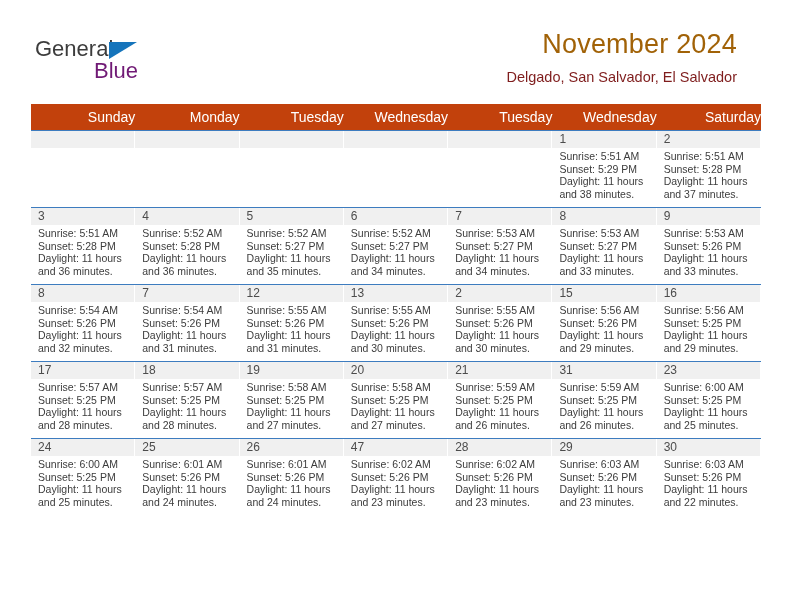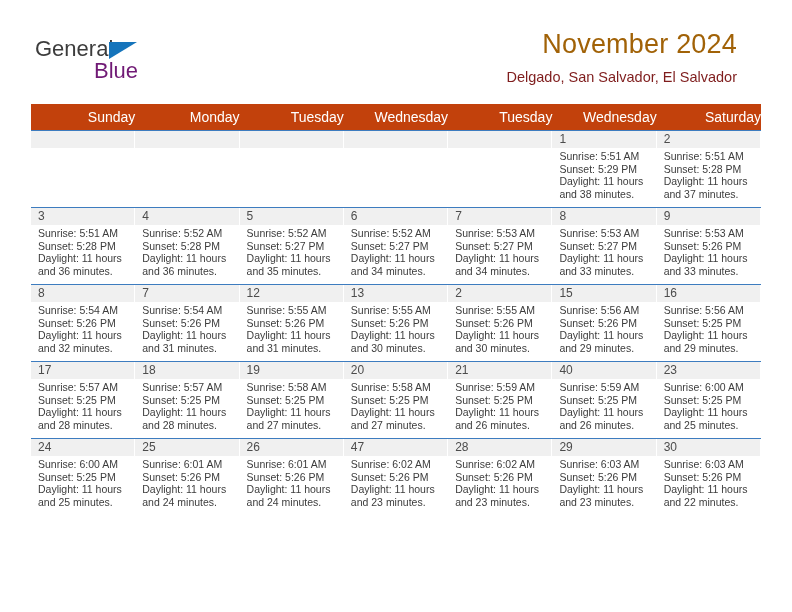--- a/index.html
+++ b/index.html
@@ -434,21 +434,21 @@
               <div class="day-lines">
                 <div>Sunrise: 5:59 AM</div>
                 <div>Sunset: 5:25 PM</div>
                 <div>Daylight: 11 hours</div>
                 <div>and 26 minutes.</div>
               </div>
             </div>
           </td>
           <td>
             <div class="cell-inner">
-              <div class="day-num">40</div>
+              <div class="day-num">31</div>
               <div class="day-lines">
                 <div>Sunrise: 5:59 AM</div>
                 <div>Sunset: 5:25 PM</div>
                 <div>Daylight: 11 hours</div>
                 <div>and 26 minutes.</div>
               </div>
             </div>
           </td>
           <td>
             <div class="cell-inner">

